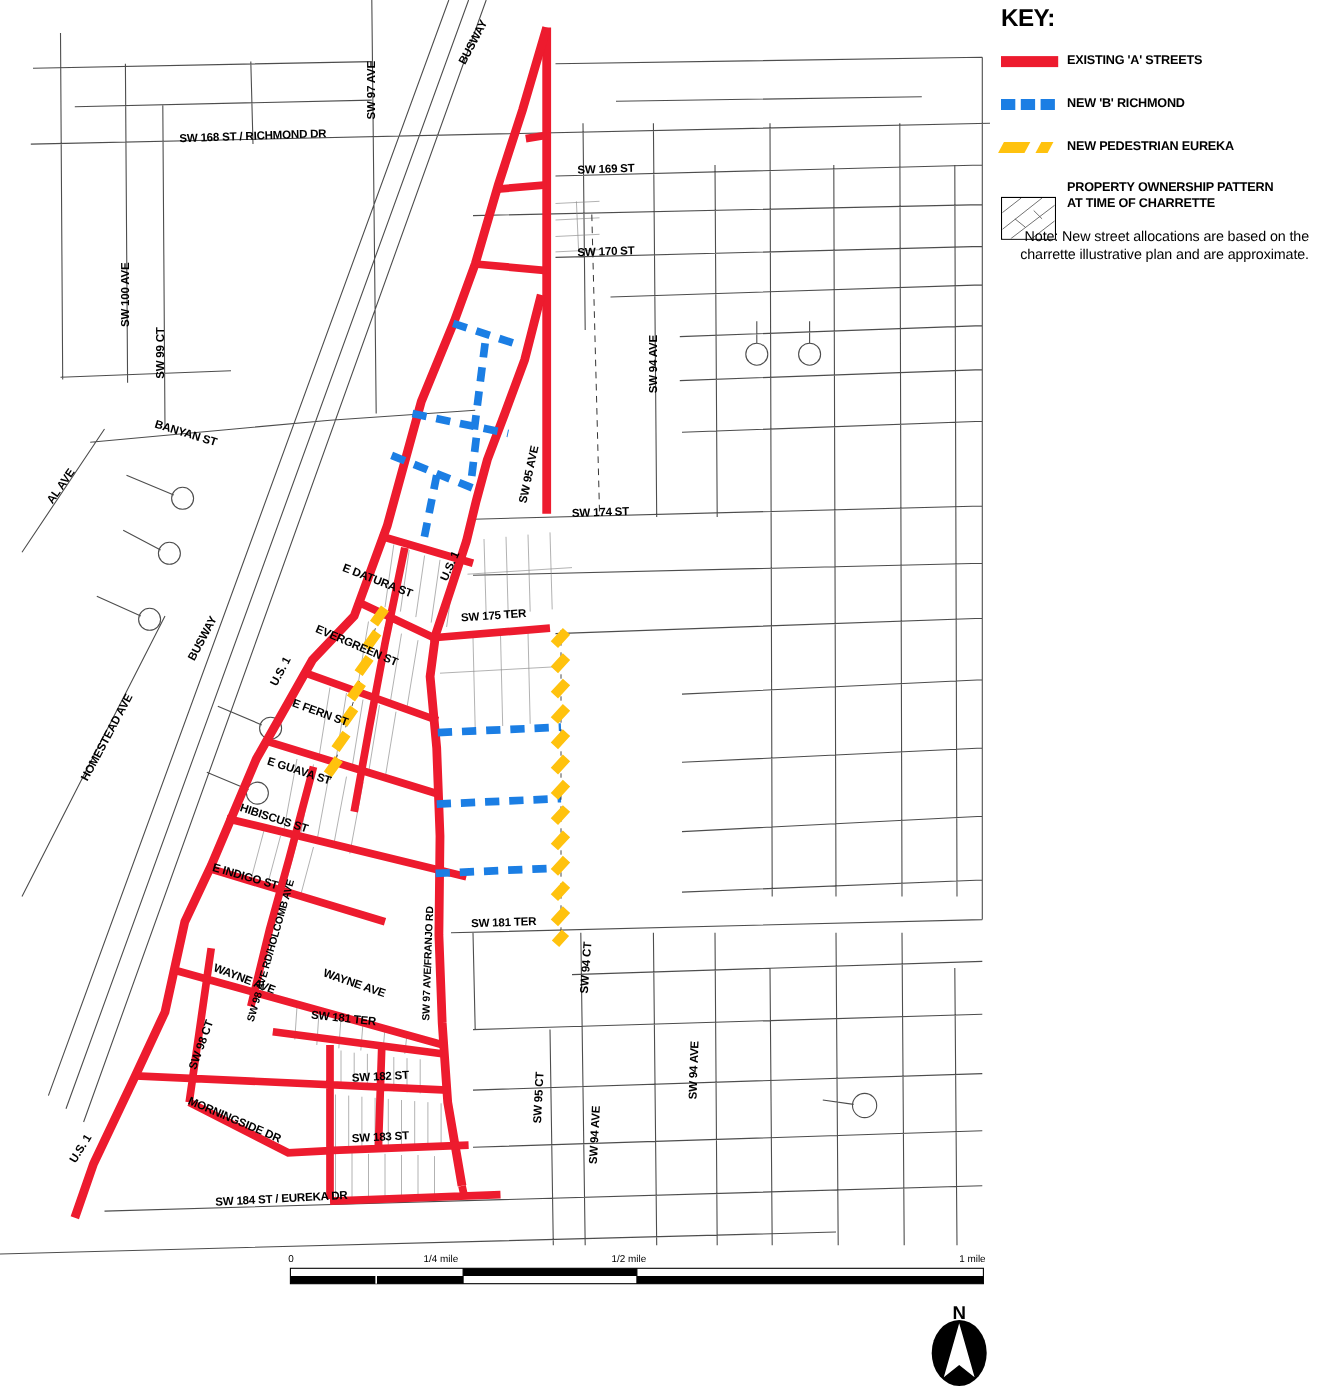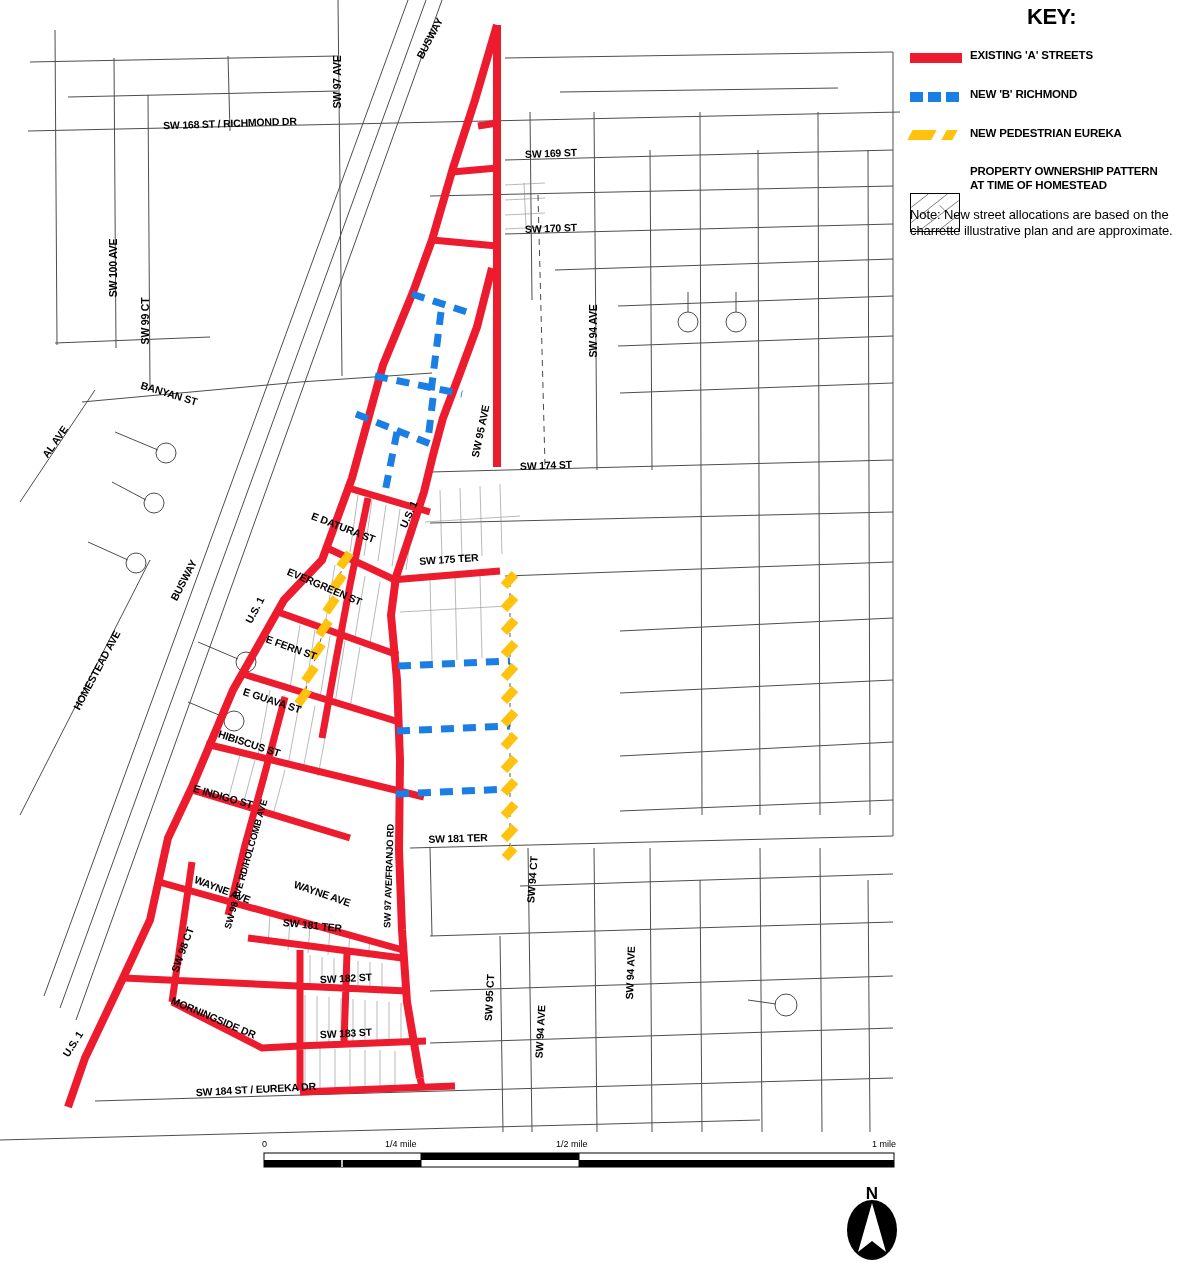--- a/index.html
+++ b/index.html
@@ -21,33 +21,33 @@
   .ped{stroke:var(--pedestrian);stroke-width:9;fill:none;stroke-linecap:butt;}
   .peddash{stroke:#333;stroke-width:0.8;fill:none;stroke-dasharray:4 6;}
   .bounddash{stroke:#333;stroke-width:0.9;fill:none;stroke-dasharray:6 5;}
   .ml{font:bold 10.5px "Liberation Sans",sans-serif;fill:#000;letter-spacing:-0.2px;text-anchor:middle;}
   .ml.sm{font-size:9.5px;}
   .scale-label{font:9px "Liberation Sans",sans-serif;fill:#000;}
   .north-n{font:bold 17px "Liberation Sans",sans-serif;fill:#000;text-anchor:middle;}
 
   
   #key{position:absolute;left:905px;top:4px;width:288px;}
-  #key .title{font:bold 22px "Liberation Sans",sans-serif;letter-spacing:-0.5px;margin:0 0 18px 5px;text-align:center;}
-  .key-row{display:flex;align-items:flex-end;margin:0 0 24px 5px;}
+  #key .title{font:bold 22px "Liberation Sans",sans-serif;letter-spacing:-0.5px;margin:0 0 18px 5px;}
+  .key-row{display:flex;align-items:center;margin:0 0 24px 5px;}
   .key-swatch{width:52px;flex:0 0 52px;margin-right:8px;position:relative;}
   .key-label{font:bold 11.5px "Liberation Sans",sans-serif;letter-spacing:-0.2px;line-height:1.2;padding-top:1px;}
   .sw-red{height:10px;margin-top:2px;background:var(--existing-a);}
   .sw-blue{display:flex;gap:5px;margin-top:2px;}
   .sw-blue span{width:13px;height:10px;background:var(--new-b);display:block;}
   .sw-ped{display:flex;gap:10px;margin-top:2px;align-items:center;}
   .sw-ped .big{width:24px;height:10px;background:var(--pedestrian);transform:skewX(-28deg);display:block;}
   .sw-ped .small{width:11px;height:10px;background:var(--pedestrian);transform:skewX(-28deg);display:block;}
   .sw-hatch{width:48px;height:37px;border:1px solid #000;}
   #note{position:absolute;left:910px;top:207px;width:280px;
-        font:13px "Liberation Sans",sans-serif;line-height:1.22;letter-spacing:-0.1px;}
+        font:13px "Liberation Sans",sans-serif;line-height:1.22;letter-spacing:-0.1px;text-align:right;}
 </style>
 </head>
 <body>
 
 <div id="stage">
 
 <svg width="1200" height="1269" viewBox="0 0 1200 1269">
 
   <g>
     <path class="bg" d="
@@ -277,19 +277,19 @@
     <div class="key-label">NEW PEDESTRIAN EUREKA</div>
   </div>
 
   <div class="key-row">
     <div class="key-swatch">
       <svg class="sw-hatch" width="50" height="39" viewBox="0 0 50 39">
         <rect x="0" y="0" width="50" height="39" fill="#fff"></rect>
         <path d="M0,14 L18,0 M0,30 L38,0 M8,39 L50,7 M28,39 L50,22 M12,20 L22,28 M30,12 L38,20" stroke="#555" stroke-width="0.8" fill="none"></path>
       </svg>
     </div>
-    <div class="key-label" style="width:190px">PROPERTY OWNERSHIP PATTERN AT TIME OF HOMESTEAD</div>
+    <div class="key-label" style="width:190px">PROPERTY OWNERSHIP PATTERN AT TIME OF CHARRETTE</div>
   </div>
 </div>
 
 <div id="note">Note: New street allocations are based on the charrette illustrative plan and are approximate.</div>
 
 </div>
 
 </body></html>

